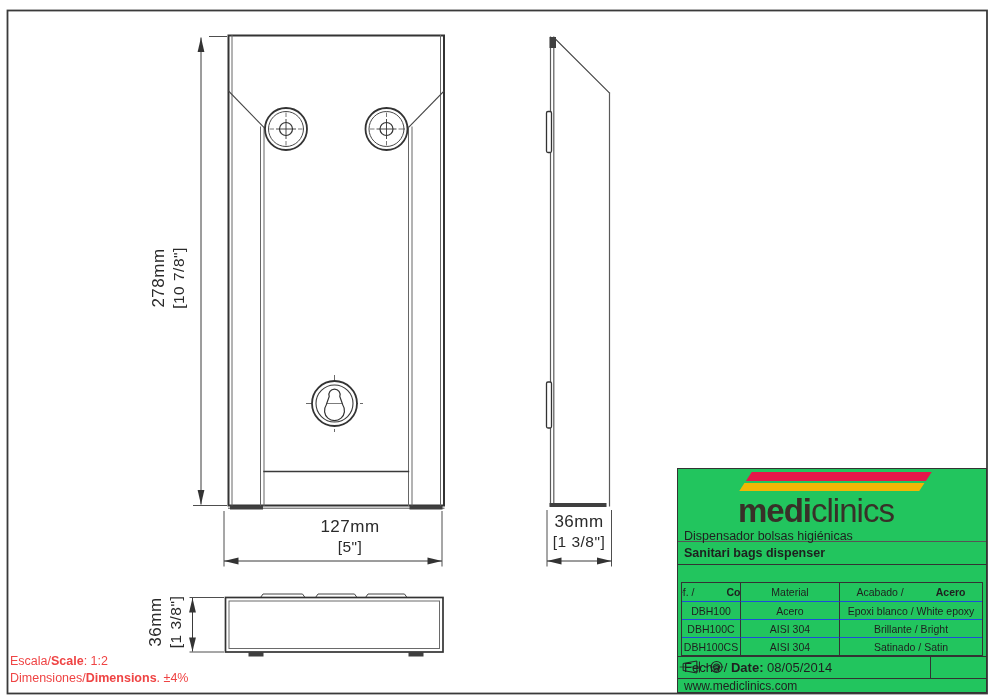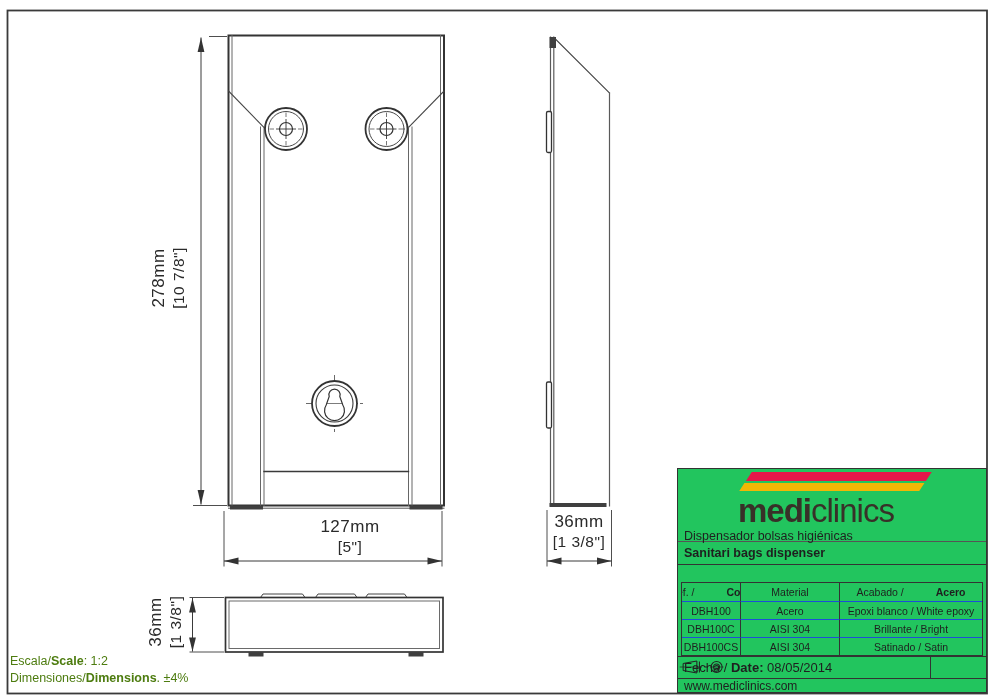--- a/index.html
+++ b/index.html
@@ -4,21 +4,21 @@
 <style>
   html,body{margin:0;padding:0;background:#fff;}
   #canvas{position:relative;width:995px;height:700px;background:#fff;overflow:hidden;
           font-family:"Liberation Sans",sans-serif;color:#1f1f1f;}
   svg{position:absolute;left:0;top:0;}
   .lbl{position:absolute;text-align:center;white-space:nowrap;color:#2a2a2a;}
   .lbl .mm{font-size:17px;line-height:20px;letter-spacing:.5px;}
   .lbl .in{font-size:15.5px;line-height:20px;letter-spacing:.5px;}
   .rot{transform:rotate(-90deg);}
   
-  #footer{position:absolute;left:10px;top:653px;font-size:12.5px;line-height:17px;color:#4d7c0f;}
+  #footer{position:absolute;left:10px;top:653px;font-size:12.5px;line-height:17px;color:#ef4444;}
   #footer b{font-weight:bold;}
   
   #tblock{position:absolute;left:677px;top:468px;width:310px;height:225px;
           border:1.6px solid #333;box-sizing:border-box;background:#22c55e;}
   .tb-logo{position:absolute;left:0;top:0;right:0;height:72px;border-bottom:1px solid #555;}
   .stripe{position:absolute;height:8.5px;width:180px;transform:skewX(-33deg);}
   .stripe.red{left:71px;top:3px;}
   .stripe.yellow{left:64px;top:13.5px;height:7.5px;}
   .logo-text{position:absolute;left:60px;top:24px;font-size:33px;line-height:36px;
              letter-spacing:-1px;color:#383028;}

